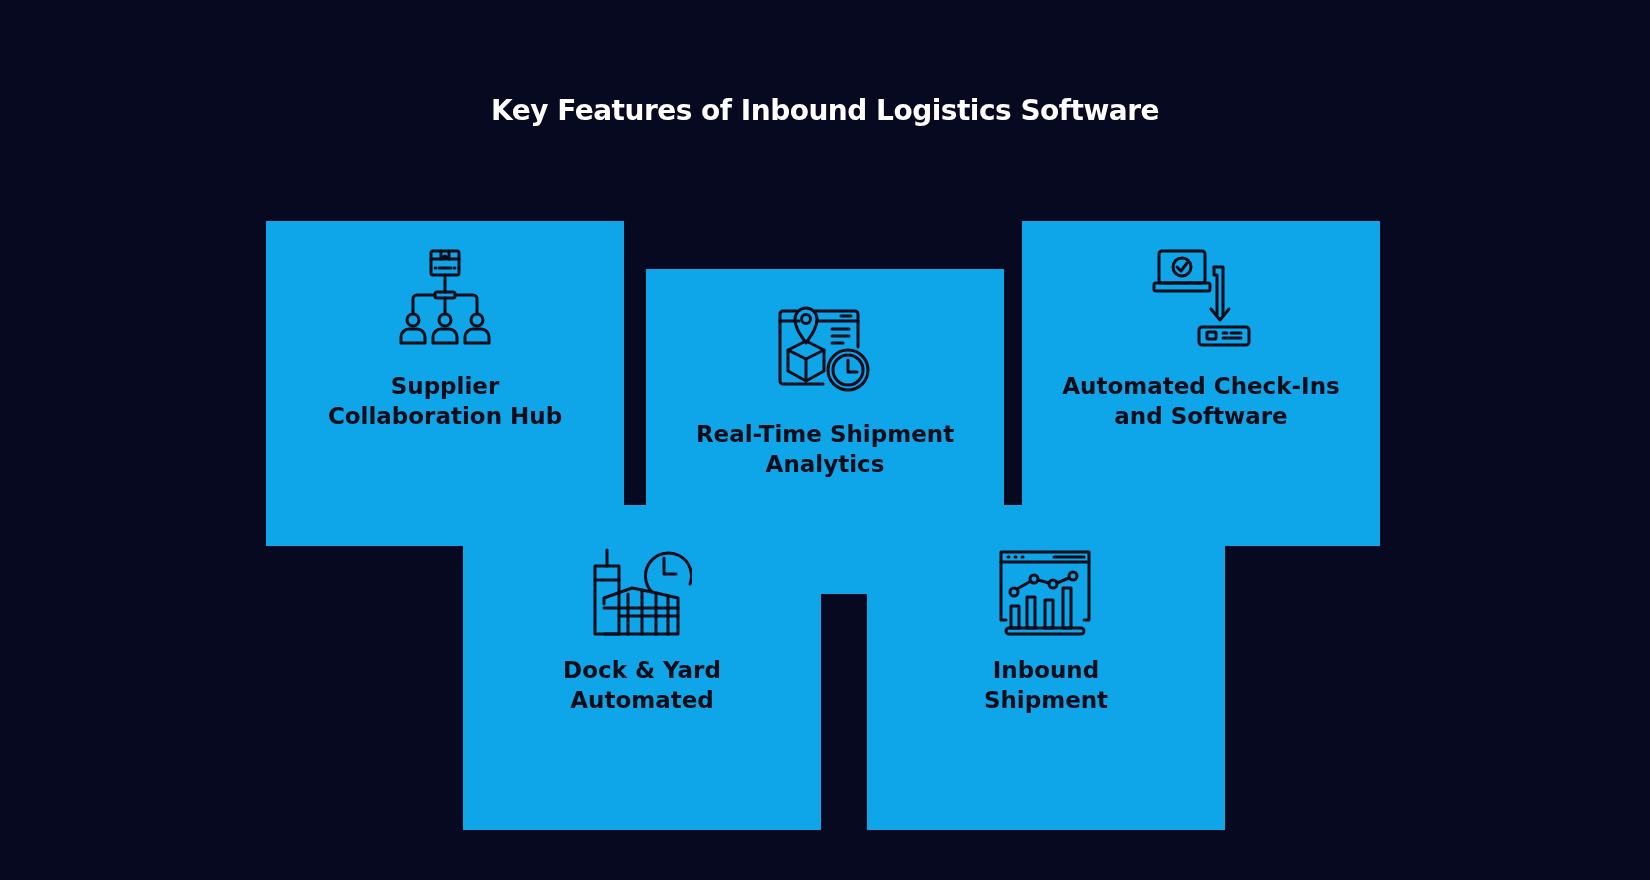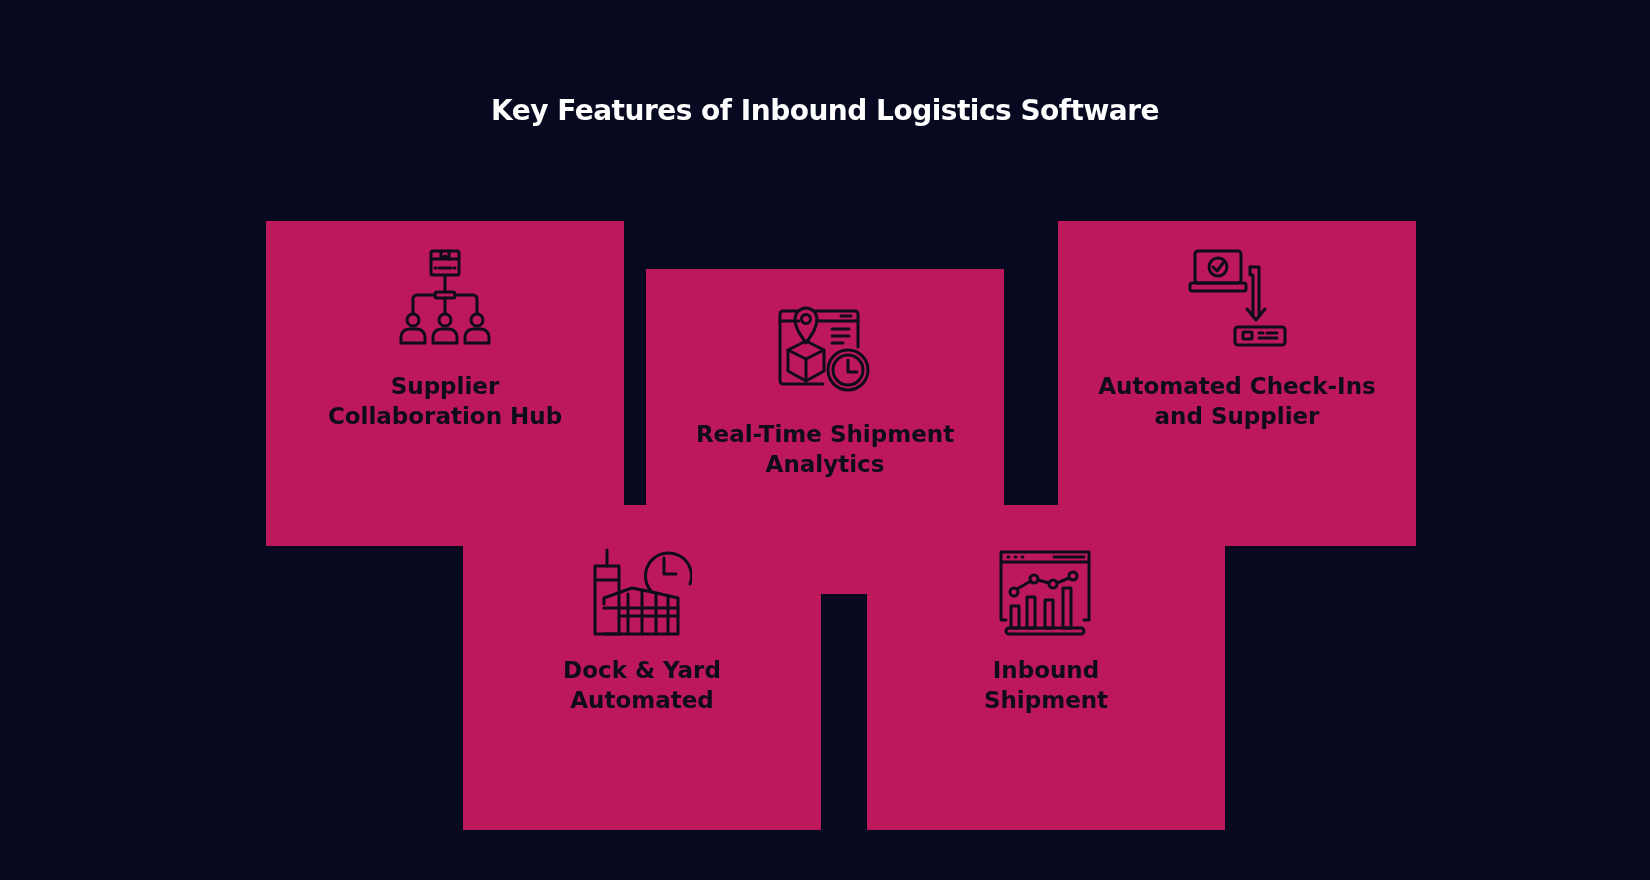--- a/index.html
+++ b/index.html
@@ -10,21 +10,21 @@
       position: relative; overflow: hidden;
     }
     .title {
       position: absolute; left: 0; top: 84px; width: 1650px;
       text-align: center; color: #ffffff;
       font-size: 28px; font-weight: bold; letter-spacing: -0.5px;
       line-height: 54px;
     }
     .card {
       position: absolute; width: 358px; height: 325px;
-      background: #be185d;
+      background: #0ea5e9;
       box-sizing: border-box;
     }
     .card .icon {
       position: absolute; left: 50%; top: 26px;
       width: 100px; height: 100px; margin-left: -50px;
     }
     .card .icon svg { width: 100px; height: 100px; }
     .card .label {
       position: absolute; left: 0; width: 100%; top: 150px;
       text-align: center; color: #0d0d1a;
@@ -85,40 +85,40 @@
       <circle cx="73" cy="75" r="15"></circle>
       <polyline points="73,65 73,77 82,77"></polyline>
     </svg>
   </div>
   <div class="label">
     <div>Real-Time Shipment</div>
     <div>Analytics</div>
   </div>
 </div>
 
-<div class="card" style="left:1058px; top:221px;padding-left:34px;">
+<div class="card" style="left:1022px; top:221px;padding-left:34px;">
   <div class="icon">
     <svg viewBox="0 0 100 100">
       <rect x="8" y="4" width="46" height="32" rx="3"></rect>
       <rect x="3" y="36" width="56" height="8" rx="2"></rect>
       <circle cx="31" cy="20" r="9"></circle>
       <polyline points="26,20 30,24 36,16"></polyline>
       <path d="M63 20 H72 V68"></path>
       <path d="M63 20 V28 H66 V68"></path>
       <polyline points="60,62 69,73 78,62"></polyline>
       <rect x="48" y="80" width="50" height="18" rx="3"></rect>
       <rect x="56" y="85" width="9" height="7" rx="1"></rect>
       <line x1="72" y1="86" x2="76" y2="86"></line>
       <line x1="80" y1="86" x2="90" y2="86"></line>
       <line x1="72" y1="91" x2="90" y2="91"></line>
     </svg>
   </div>
   <div class="label">
     <div>Automated Check-Ins</div>
-    <div>and Supplier</div>
+    <div>and Software</div>
   </div>
 </div>
 
 <div class="card" style="left:463px; top:505px;text-decoration:underline;">
   <div class="icon" style="top:36px;">
     <svg viewBox="0 0 100 90">
       <line x1="15" y1="4" x2="15" y2="20"></line>
       <rect x="3" y="20" width="24" height="68"></rect>
       <line x1="3" y1="34" x2="27" y2="34"></line>
       <path d="M60 46 a23 23 0 1 1 38 -8"></path>

